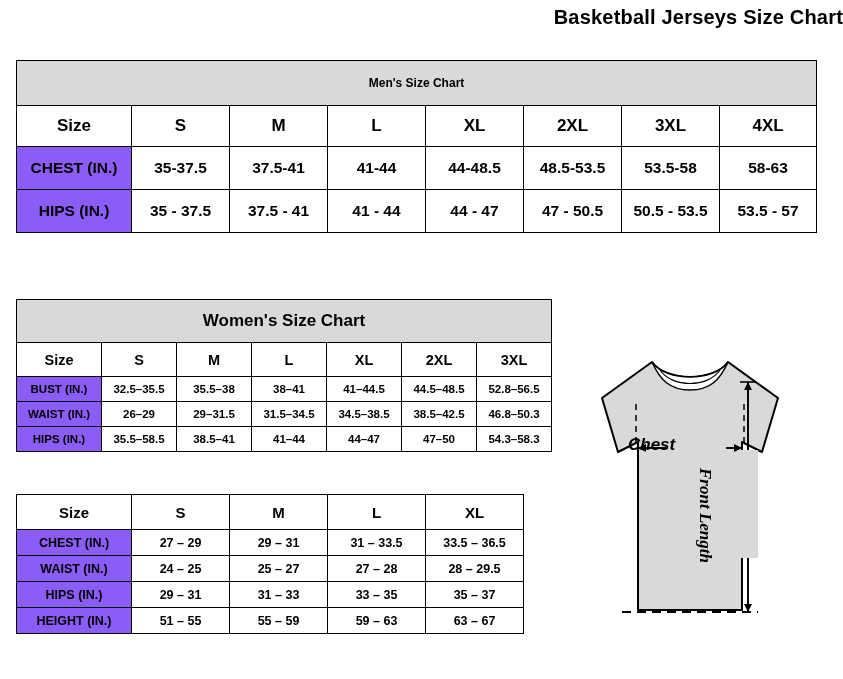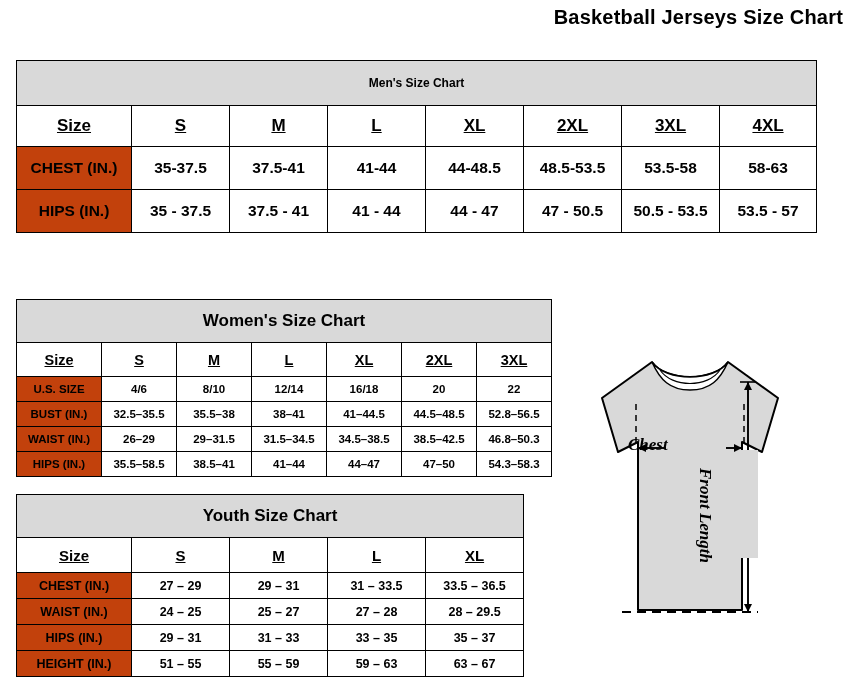--- a/index.html
+++ b/index.html
@@ -36,24 +36,23 @@
     text-align: center;
     vertical-align: middle;
     font-weight: bold;
     padding: 0;
   }
   .caption-cell {
     background: #d9d9d9;
   }
   .header-row td {
     background: #ffffff;
-    text-decoration: underline;
   }
   .rowlabel {
-    background: #c2410c;
+    background: #8b5cf6;
     margin-top: 25px;
   }
 
   
   #men-table {
     position: absolute;
     left: 16px;
     top: 60px;
     width: 800px;
   }
@@ -130,21 +129,21 @@
   #shirt-figure svg {
     display: block;
   }
   .chest-label {
     position: absolute;
     left: 88px;
     top: 95px;
     font-size: 17px;
     font-weight: bold;
     font-style: italic;
-    font-family: Liberation Serif, serif;
+    font-family: Liberation Sans, sans-serif;
   }
   .front-length-label {
     position: absolute;
     left: 175px;
     top: 128px;
     font-size: 17px;
     font-weight: bold;
     font-style: italic;
     font-family: "Liberation Serif", serif;
     transform: rotate(90deg);
@@ -222,29 +221,20 @@
     <tr class="header-row">
       <td>Size</td>
       <td>S</td>
       <td>M</td>
       <td>L</td>
       <td>XL</td>
       <td>2XL</td>
       <td>3XL</td>
     </tr>
     <tr class="data-row">
-      <td class="rowlabel">U.S. SIZE</td>
-      <td>4/6</td>
-      <td>8/10</td>
-      <td>12/14</td>
-      <td>16/18</td>
-      <td>20</td>
-      <td>22</td>
-    </tr>
-    <tr class="data-row">
       <td class="rowlabel">BUST (IN.)</td>
       <td>32.5–35.5</td>
       <td>35.5–38</td>
       <td>38–41</td>
       <td>41–44.5</td>
       <td>44.5–48.5</td>
       <td>52.8–56.5</td>
     </tr>
     <tr class="data-row">
       <td class="rowlabel">WAIST (IN.)</td>
@@ -269,23 +259,20 @@
 
 <table id="youth-table" class="size-table">
   <colgroup>
     <col style="width:115px">
     <col style="width:98px">
     <col style="width:98px">
     <col style="width:98px">
     <col style="width:98px">
   </colgroup>
   <tbody>
-    <tr>
-      <td class="caption-cell" colspan="5">Youth Size Chart</td>
-    </tr>
     <tr class="header-row">
       <td>Size</td>
       <td>S</td>
       <td>M</td>
       <td>L</td>
       <td>XL</td>
     </tr>
     <tr class="data-row">
       <td class="rowlabel">CHEST (IN.)</td>
       <td>27 – 29</td>

